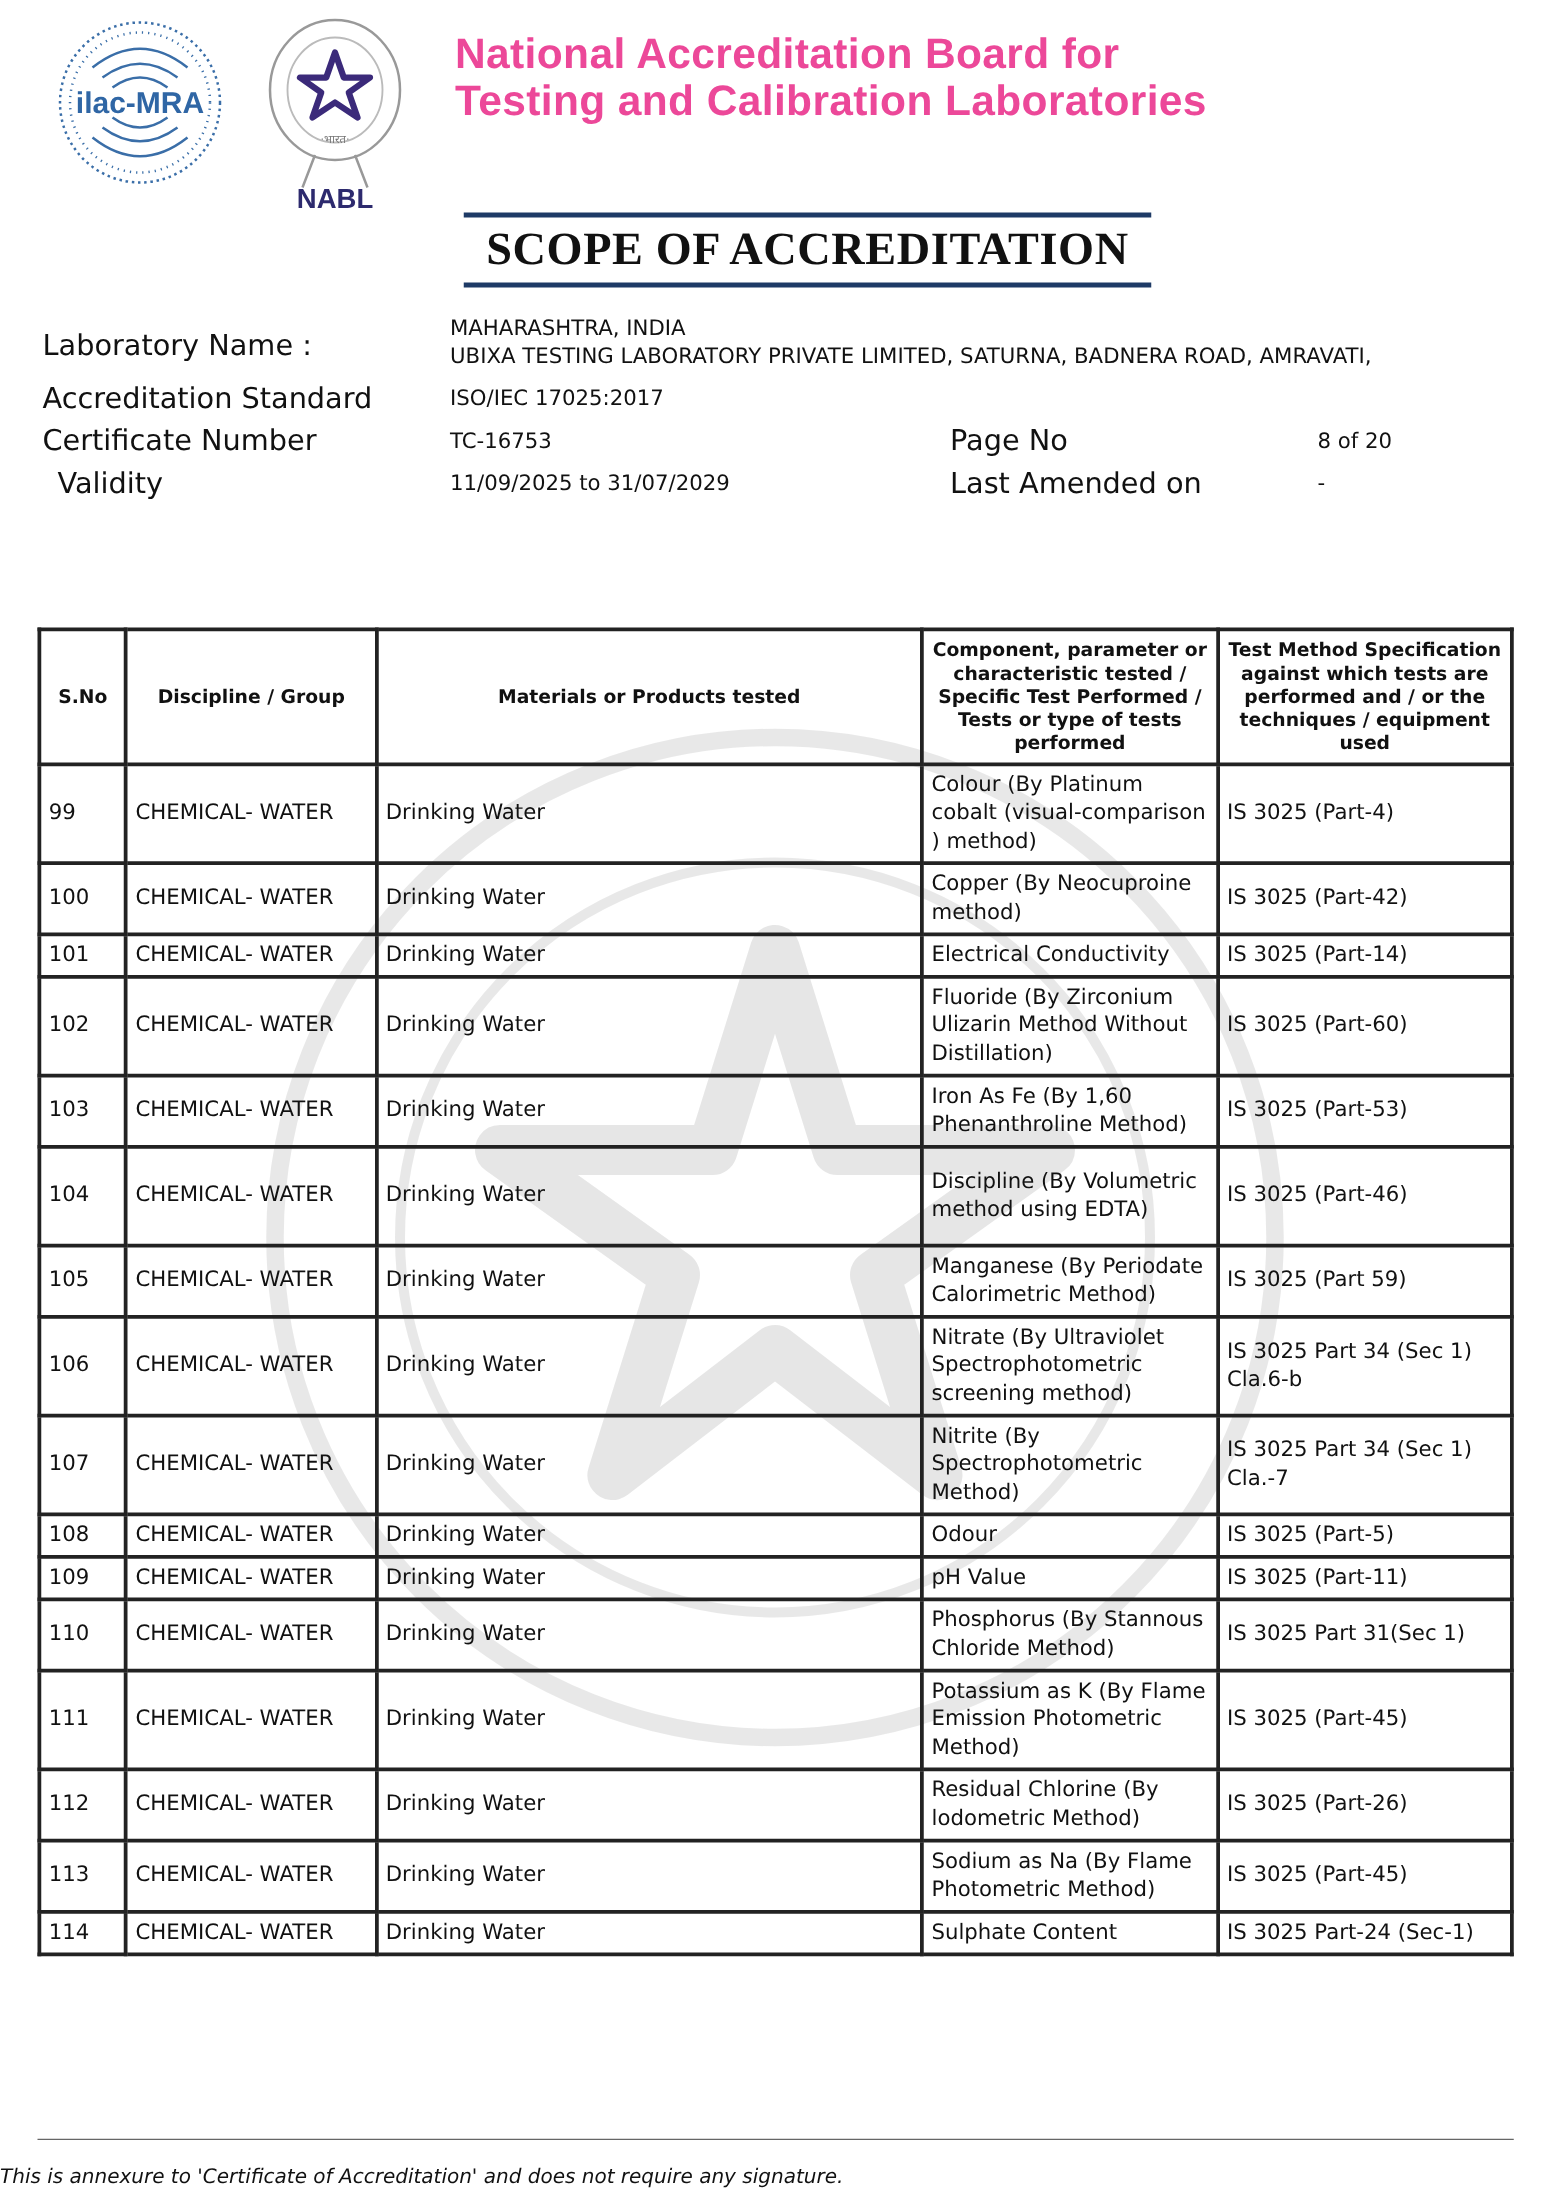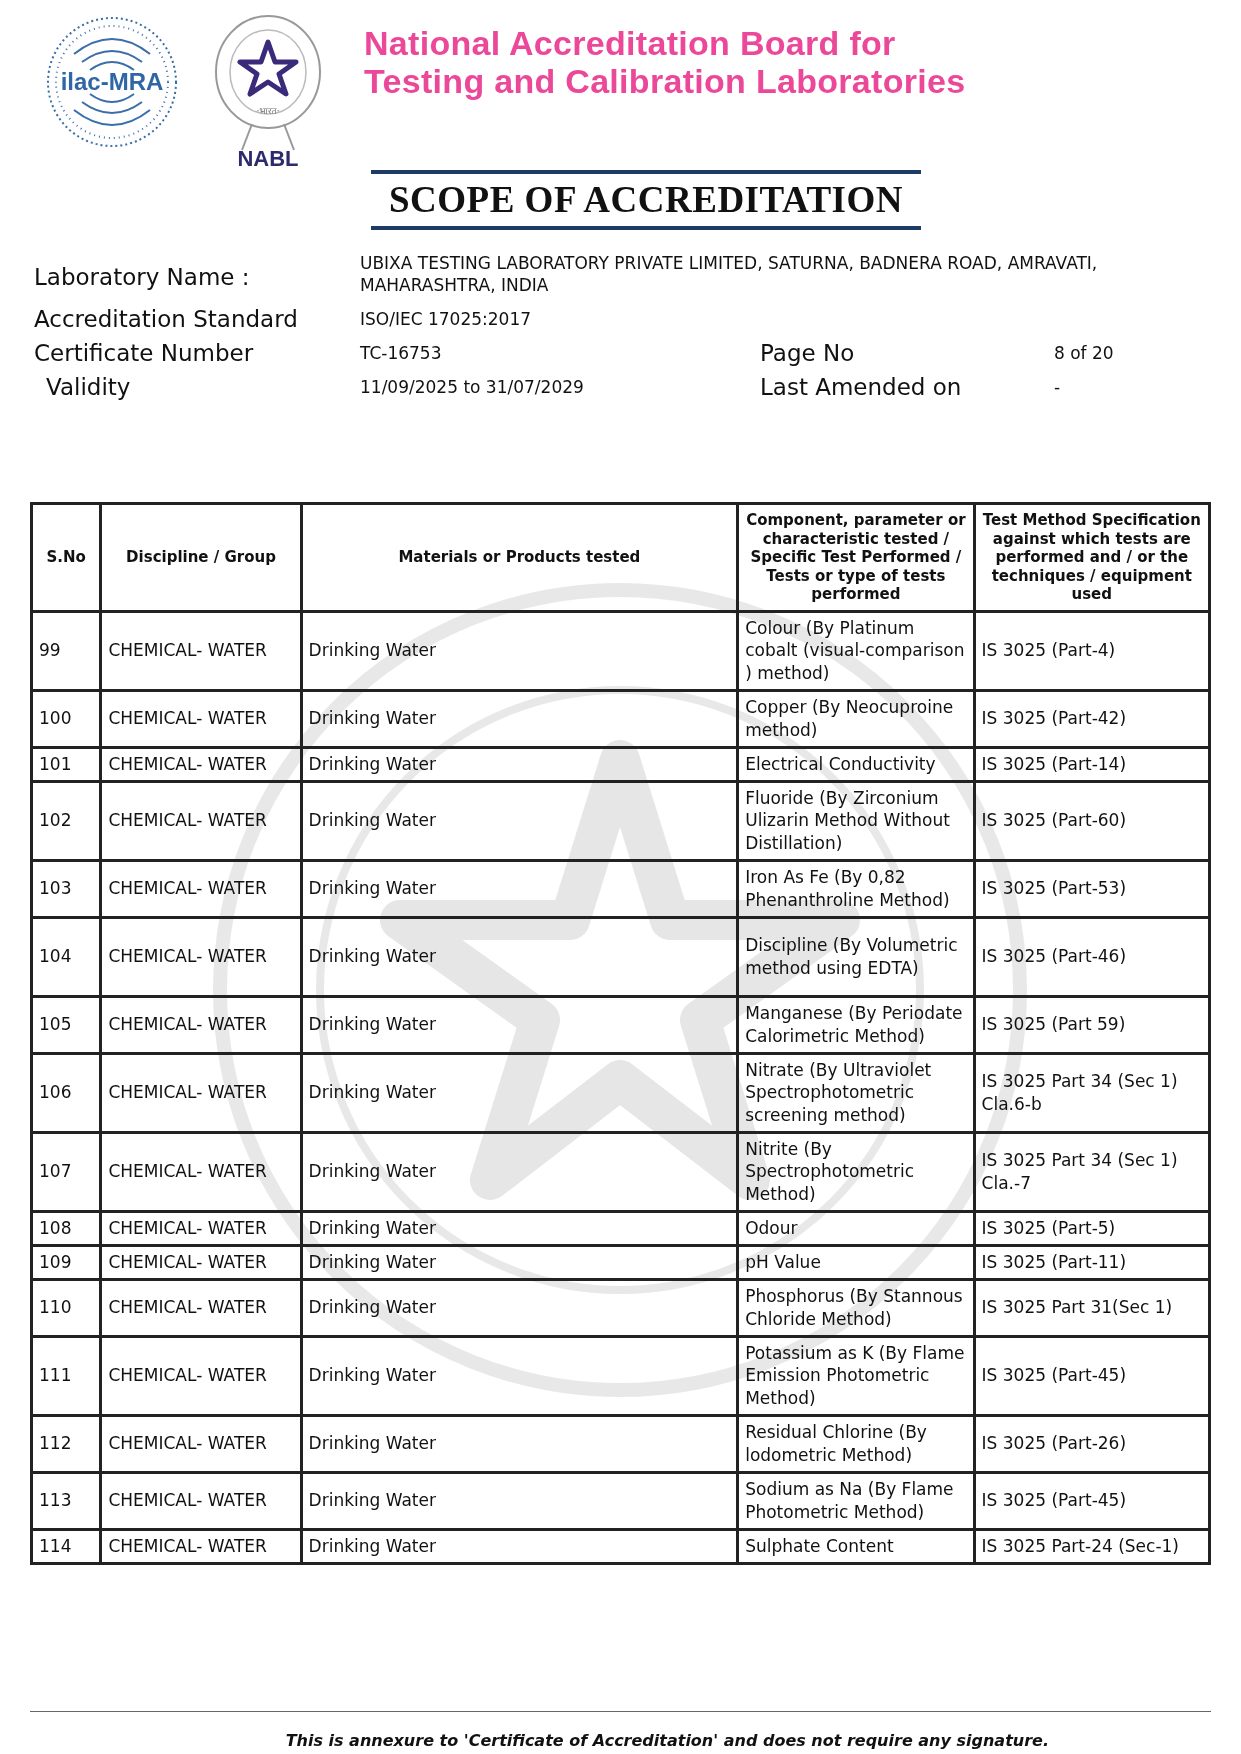--- a/index.html
+++ b/index.html
@@ -12,21 +12,21 @@
   .scope-title { font-family: "Liberation Serif", serif; font-weight: bold; font-size: 37px; text-align: center; line-height: 48px; padding: 2px 0 2px 0; color: #111; letter-spacing: 0.5px; }
   .info { position: absolute; left: 34px; top: 252px; width: 1180px; font-size: 17px; }
   .info .lbl { position: absolute; font-weight: normal; font-size: 23px; }
   .info .val { position: absolute; font-size: 17px; line-height: 22px; }
   table.scope { position: absolute; left: 30px; top: 502px; width: 1181px; border-collapse: collapse; font-size: 17px; }
   table.scope th, table.scope td { border: 3px solid #222; }
   table.scope th { font-weight: bold; font-size: 15px; text-align: center; line-height: 18.5px; padding: 6px 4px; height: 92px; }
   table.scope td { padding: 2px 6px; line-height: 22.5px; vertical-align: middle; background: transparent; }
   .watermark { position: absolute; left: 190px; top: 560px; width: 860px; height: 860px; opacity: 0.13; }
   .footer-rule { position: absolute; left: 30px; top: 1711px; width: 1181px; height: 1px; background: #666; }
-  .footer-note { position: absolute; left: 0; top: 1731px; width: 1049px; text-align: right; font-style: italic; font-weight: bold; font-size: 16px; }
+  .footer-note { position: absolute; left: 0; top: 1731px; width: 1049px; text-align: left; font-style: italic; font-weight: normal; font-size: 16px; }
 </style>
 </head>
 <body>
 
 <div class="logo-ilac">
   <svg width="136" height="136" viewBox="0 0 136 136">
     <g fill="none" stroke="#3a6ea8" stroke-width="2">
       <circle cx="68" cy="68" r="64" stroke-dasharray="2 3"></circle>
       <circle cx="68" cy="68" r="56" stroke-dasharray="1 4"></circle>
       <path d="M30 40 Q68 10 106 40"></path>
@@ -58,22 +58,22 @@
 
 <div class="scope-wrap">
   <div class="scope-rule"></div>
   <div class="scope-title">SCOPE OF ACCREDITATION</div>
   <div class="scope-rule"></div>
 </div>
 
 <div class="info">
   <div class="lbl" style="left:0; top:12px;">Laboratory Name :</div>
   <div class="val" style="left:326px; top:0;">
+    <div>MAHARASHTRA, INDIA</div>
     <div>UBIXA TESTING LABORATORY PRIVATE LIMITED, SATURNA, BADNERA ROAD, AMRAVATI,</div>
-    <div>MAHARASHTRA, INDIA</div>
   </div>
 
   <div class="lbl" style="left:0; top:54px;">Accreditation Standard</div>
   <div class="val" style="left:326px; top:56px;">ISO/IEC 17025:2017</div>
 
   <div class="lbl" style="left:0; top:88px;">Certificate Number</div>
   <div class="val" style="left:326px; top:90px;">TC-16753</div>
   <div class="lbl" style="left:726px; top:88px;">Page No</div>
   <div class="val" style="left:1020px; top:90px;">8 of 20</div>
 
@@ -134,21 +134,21 @@
       <td>102</td>
       <td>CHEMICAL- WATER</td>
       <td>Drinking Water</td>
       <td>Fluoride (By Zirconium Ulizarin Method Without Distillation)</td>
       <td>IS 3025 (Part-60)</td>
     </tr>
     <tr style="height:57px">
       <td>103</td>
       <td>CHEMICAL- WATER</td>
       <td>Drinking Water</td>
-      <td>Iron As Fe (By 0,82 Phenanthroline Method)</td>
+      <td>Iron As Fe (By 1,60 Phenanthroline Method)</td>
       <td>IS 3025 (Part-53)</td>
     </tr>
     <tr style="height:79px">
       <td>104</td>
       <td>CHEMICAL- WATER</td>
       <td>Drinking Water</td>
       <td>Discipline (By Volumetric method using EDTA)</td>
       <td>IS 3025 (Part-46)</td>
     </tr>
     <tr style="height:57px">

